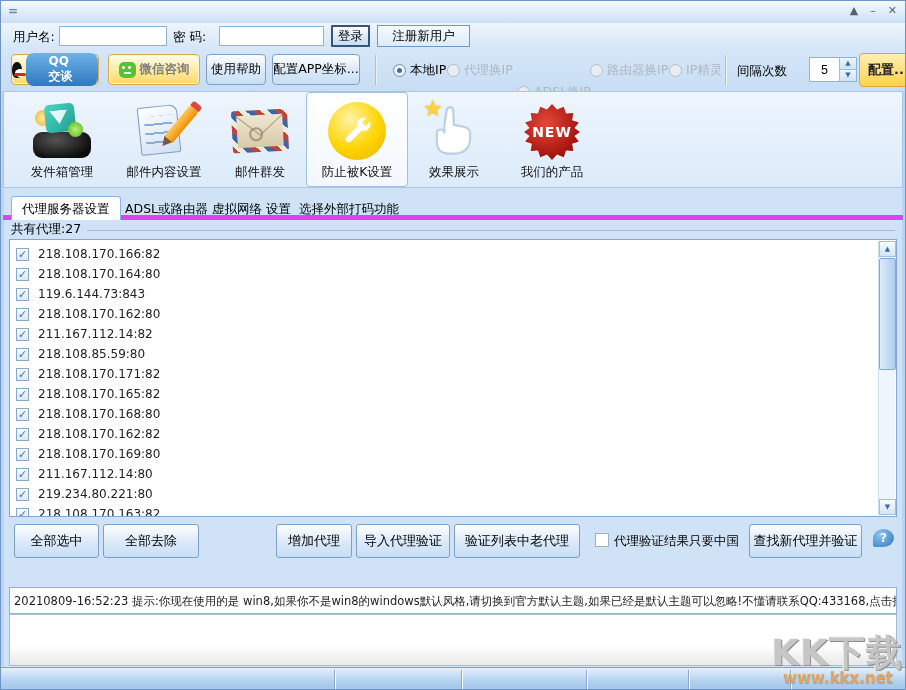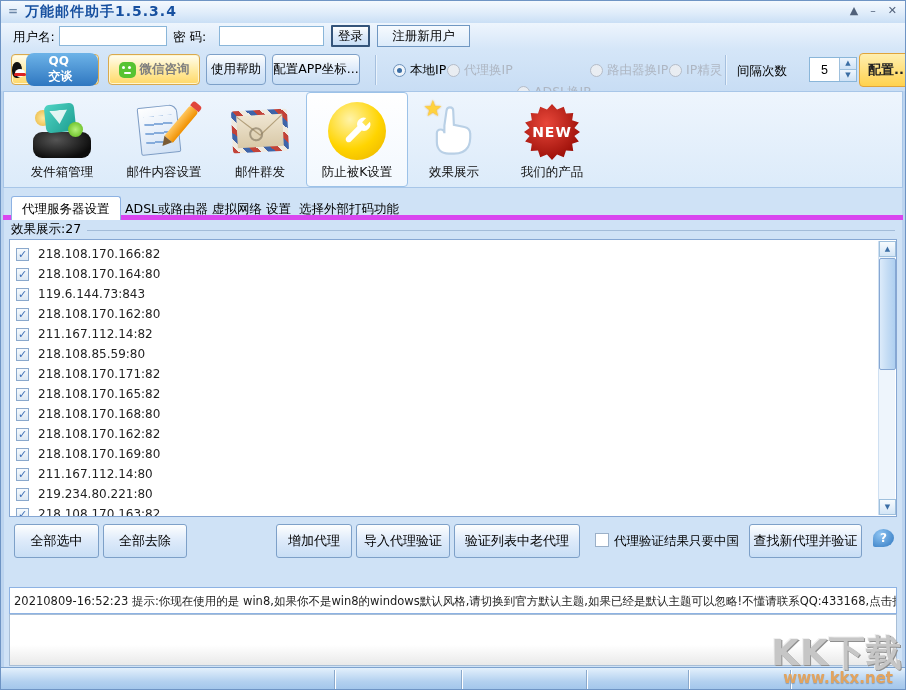--- a/index.html
+++ b/index.html
@@ -134,21 +134,21 @@
   .vscroll{ position:absolute; top:1px; right:1px; bottom:1px; width:17px; background:#eef5fc; border-left:1px solid #cfe0f2; }
   .vs-btn{ position:absolute; left:0; width:17px; height:16px; background:linear-gradient(#f7fbfe,#d3e5f6);
     border:1px solid #9fc0dd; font-size:7px; color:#3b6ea5; text-align:center; line-height:15px; }
   .vs-up{ top:0; } .vs-dn{ bottom:0; }
   .vs-thumb{ position:absolute; left:0; top:17px; width:17px; height:112px;
     background:linear-gradient(90deg,#dcebfa,#c4dcf4 50%,#aecff0); border:1px solid #86a7d3; border-radius:2px; }
   
   .action-row{ position:absolute; top:522px; left:0; right:0; height:38px; }
   .act-btn{ position:absolute; top:1px; height:34px; border:1px solid #7da0c8; border-radius:3px;
     background:linear-gradient(#fdfefe,#ddeafa 50%,#c8def5); font-size:13px; color:#000; }
-  .ab1{ left:13px; width:85px; } .ab2{ left:102px; width:84px; } .ab3{ left:190px; width:81px; }
+  .ab1{ left:13px; width:85px; } .ab2{ left:102px; width:96px; } .ab3{ left:190px; width:81px; }
   .ab4{ left:275px; width:76px; } .ab5{ left:355px; width:94px; } .ab6{ left:453px; width:126px; }
   .ab7{ left:748px; width:113px; }
   .china-check{ position:absolute; left:594px; top:10px; width:14px; height:14px; border:1px solid #9bb0c8; background:#fff; }
   .china-lbl{ position:absolute; left:613px; top:10px; font-size:12.5px; color:#000; }
   .help-bubble{ position:absolute; left:872px; top:6px; width:21px; height:18px; border-radius:50% 50% 50% 10%;
     background:radial-gradient(circle at 35% 30%,#8ec4f2,#2f77c0); color:#fff; font-size:12px; font-weight:bold;
     text-align:center; line-height:18px; }
   
   .status-box{ position:absolute; left:8px; right:8px; top:586px; height:27px; background:#fff;
     border:1px solid #8db2e3; font-size:11.5px; color:#1c1c1c; white-space:nowrap; overflow:hidden;
@@ -168,21 +168,20 @@
     text-shadow:0 1px 1px #88a0bb; z-index:9; }
   button{ font-family:"DejaVu Sans", sans-serif; cursor:default; }
 </style>
 </head>
 <body>
 
 <div class="window">
 
   <div class="titlebar">
     <span class="menu-ico">=</span>
-    <span class="title">万能邮件助手1.5.3.4</span>
     <div class="win-controls">
       <span>▲</span>
       <span>–</span>
       <span>✕</span>
     </div>
   </div>
 
   <div class="login-row">
     <span class="lbl lbl-user">用户名:</span>
     <input class="txt txt-user" value="" style="">
@@ -291,21 +290,21 @@
     </div>
   </div>
 
   <div class="tab-strip">
     <div class="tab active t1">代理服务器设置</div>
     <div class="tab t2">ADSL或路由器 虚拟网络 设置</div>
     <div class="tab t3">选择外部打码功能</div>
   </div>
 
   <div class="group-row">
-    <span class="group-lbl">效果展示:27</span>
+    <span class="group-lbl">共有代理:27</span>
     <div class="group-line"></div>
   </div>
 
   <div class="listbox">
 
       <div class="proxy-row">
         <span class="cb">✓</span>
         <span class="proxy-lbl">218.108.170.166:82</span>
       </div>
 

